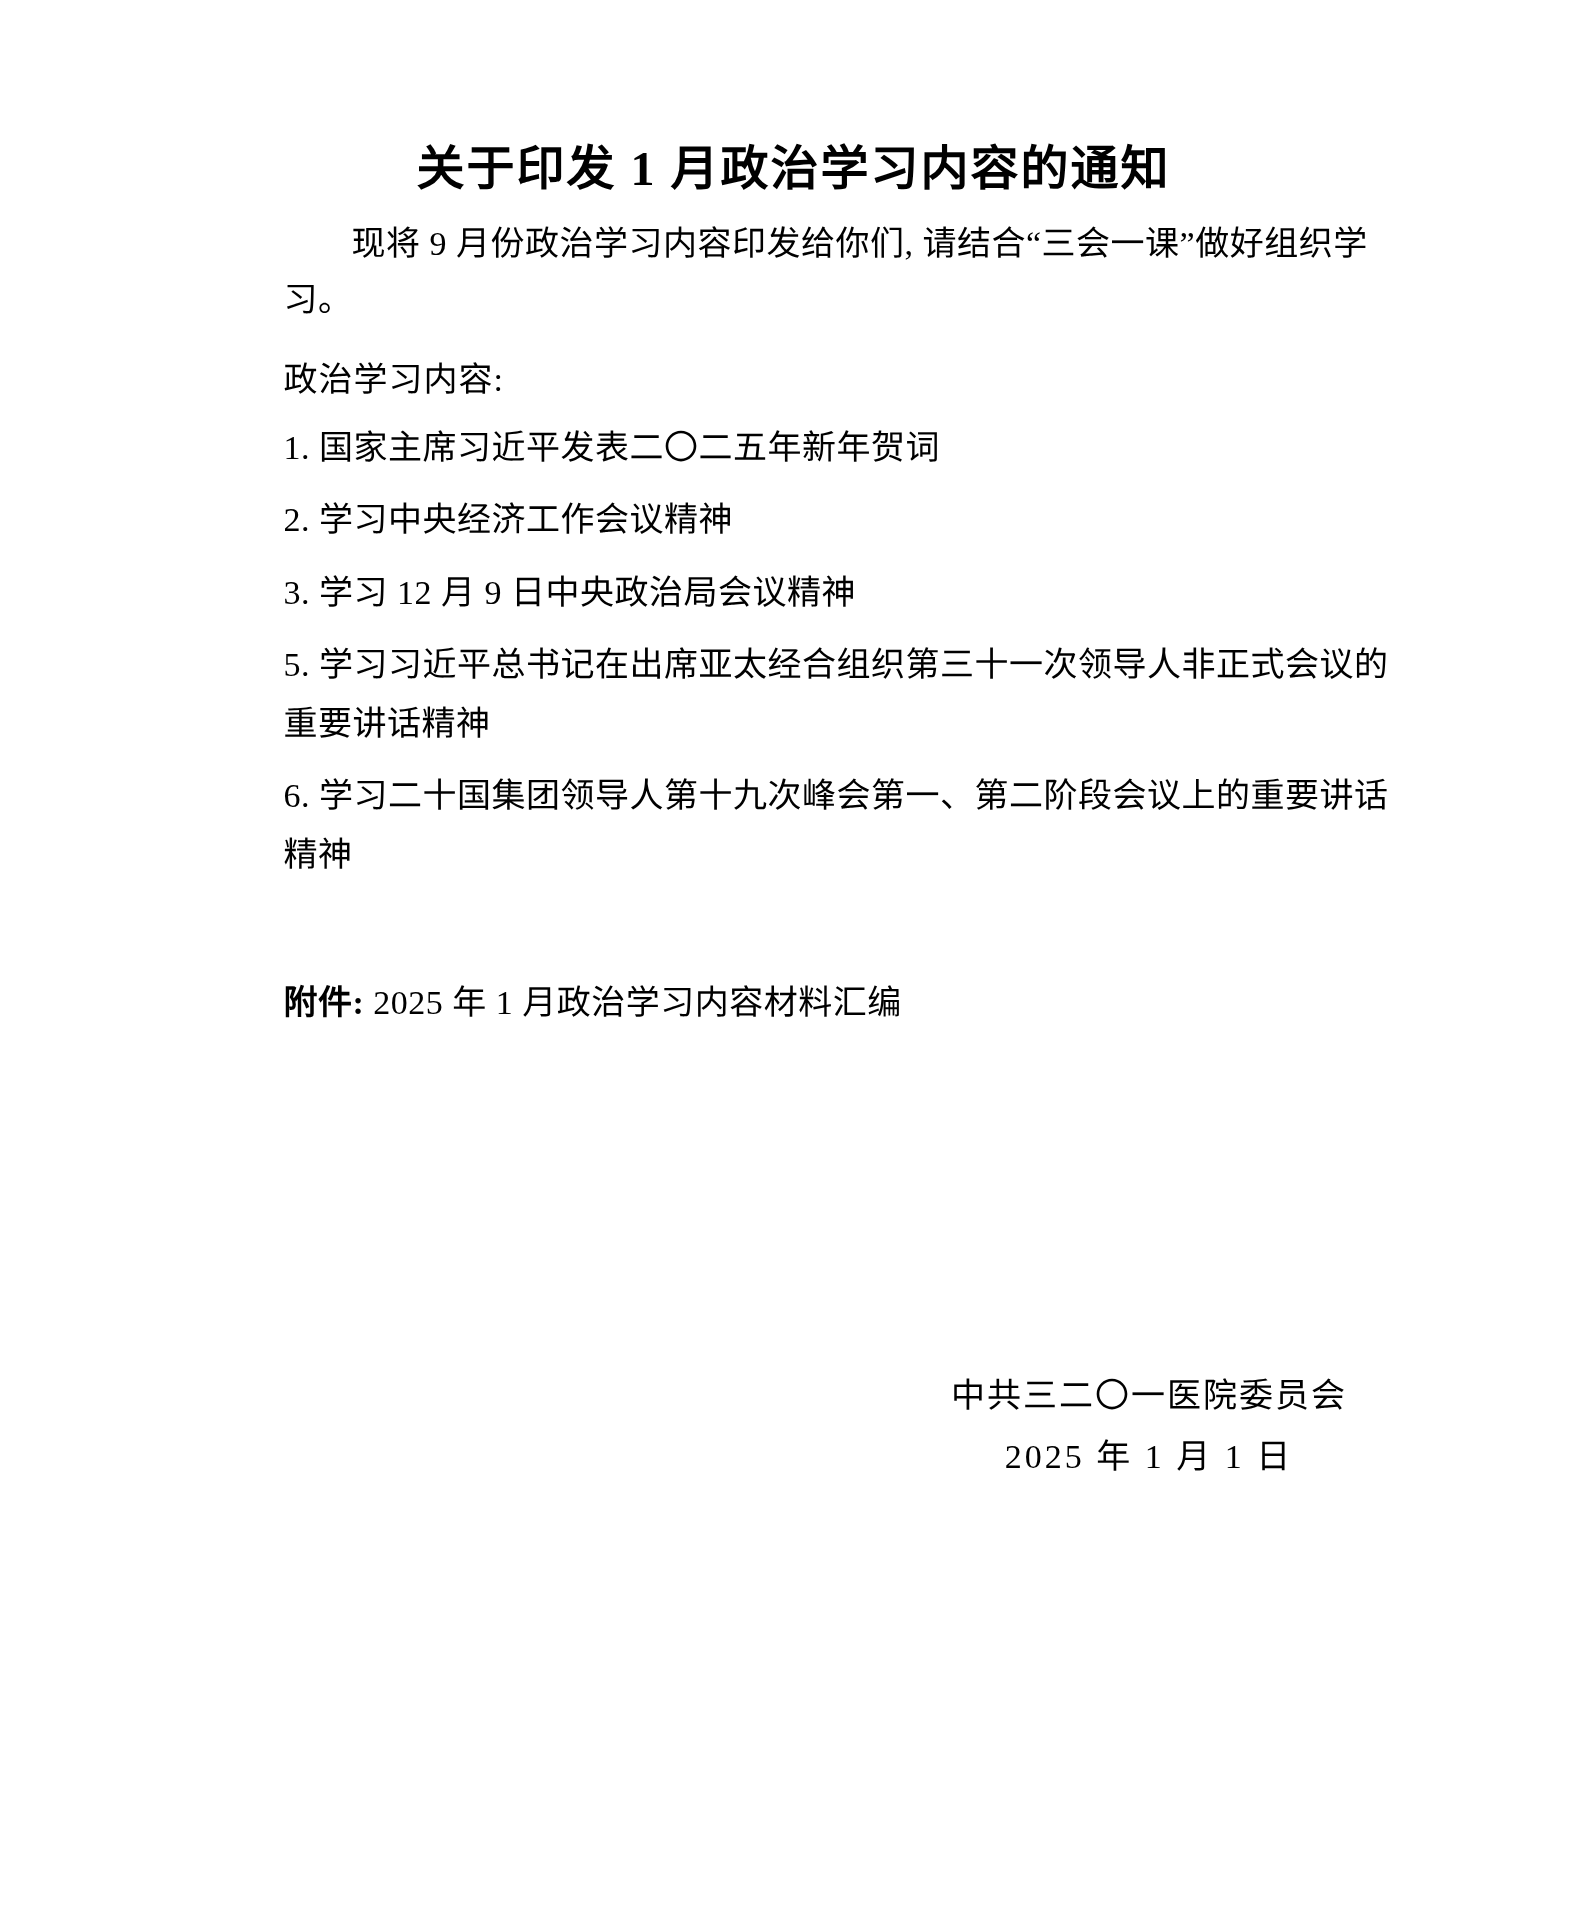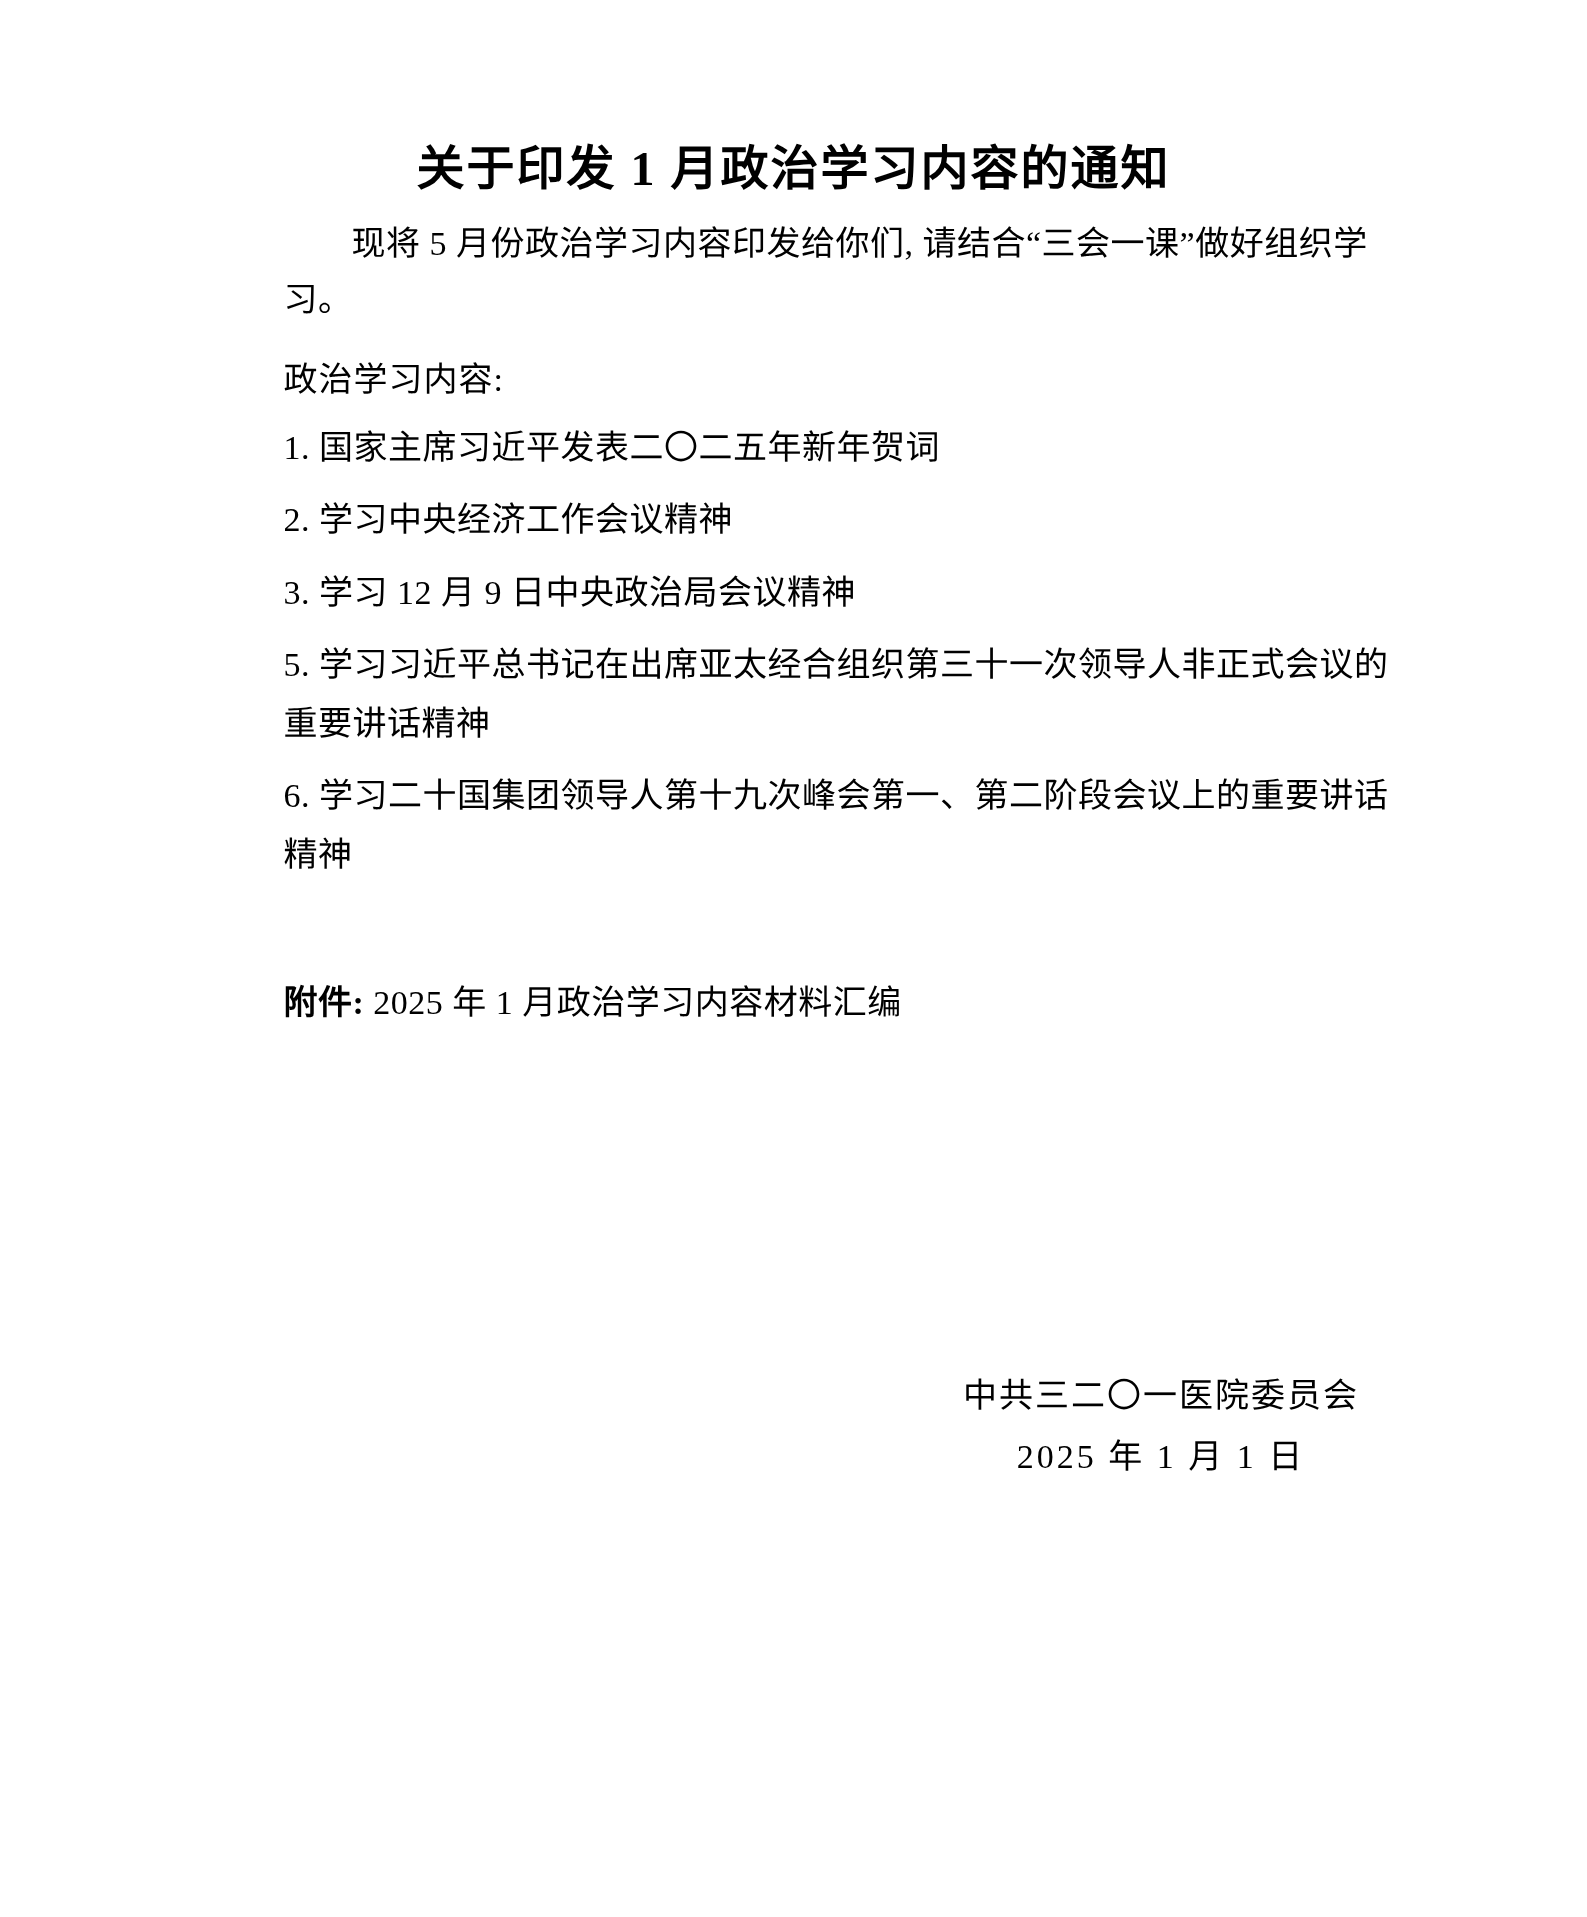--- a/index.html
+++ b/index.html
@@ -68,21 +68,21 @@
     font-size: 34px;
     line-height: 1.6;
     margin-top: 92px;
     letter-spacing: 0.5px;
   }
   .attachment .label {
     font-weight: bold;
   }
   .signature {
     position: absolute;
-    right: 228px;
+    right: 240px;
     bottom: 430px;
     text-align: center;
     font-size: 34px;
     line-height: 1.8;
     letter-spacing: 2px;
   }
   .signature .org {
     display: block;
   }
   .signature .date {
@@ -93,21 +93,21 @@
 </head>
 <body>
 
 <div class="page">
 
   <h1 class="doc-title">关于印发 1 月政治学习内容的通知</h1>
 
   <div class="body-block">
 
 
-    <div class="para">现将 5 月份政治学习内容印发给你们, 请结合“三会一课”做好组织学习。</div>
+    <div class="para">现将 9 月份政治学习内容印发给你们, 请结合“三会一课”做好组织学习。</div>
 
     <div class="section-head">政治学习内容:</div>
 
     <div class="item">1. 国家主席习近平发表二〇二五年新年贺词</div>
     <div class="item">2. 学习中央经济工作会议精神</div>
     <div class="item">3. 学习 12 月 9 日中央政治局会议精神</div>
     <div class="item">5. 学习习近平总书记在出席亚太经合组织第三十一次领导人非正式会议的重要讲话精神</div>
     <div class="item">6. 学习二十国集团领导人第十九次峰会第一、第二阶段会议上的重要讲话精神</div>
 
     <div class="attachment">

